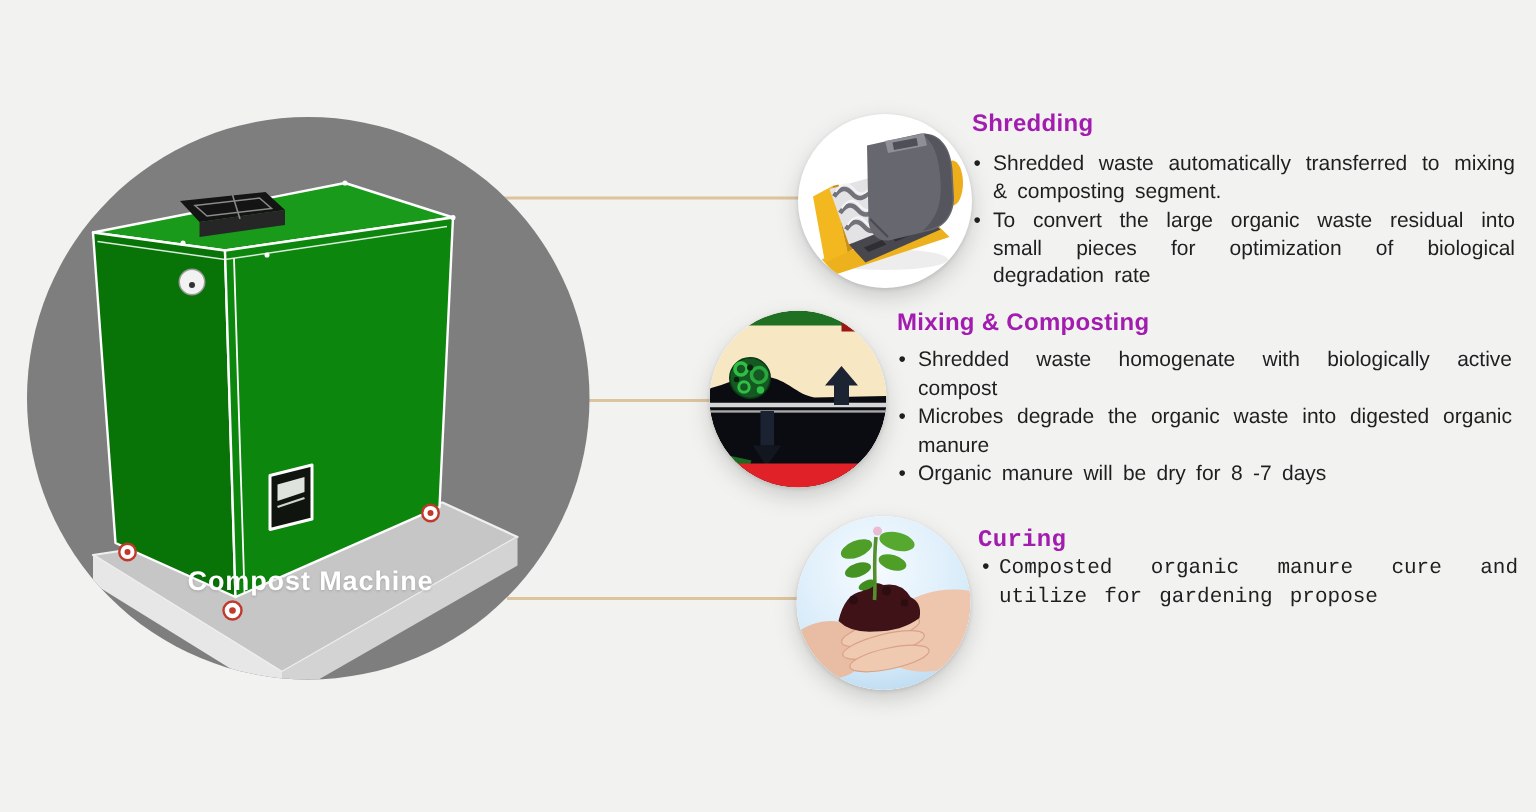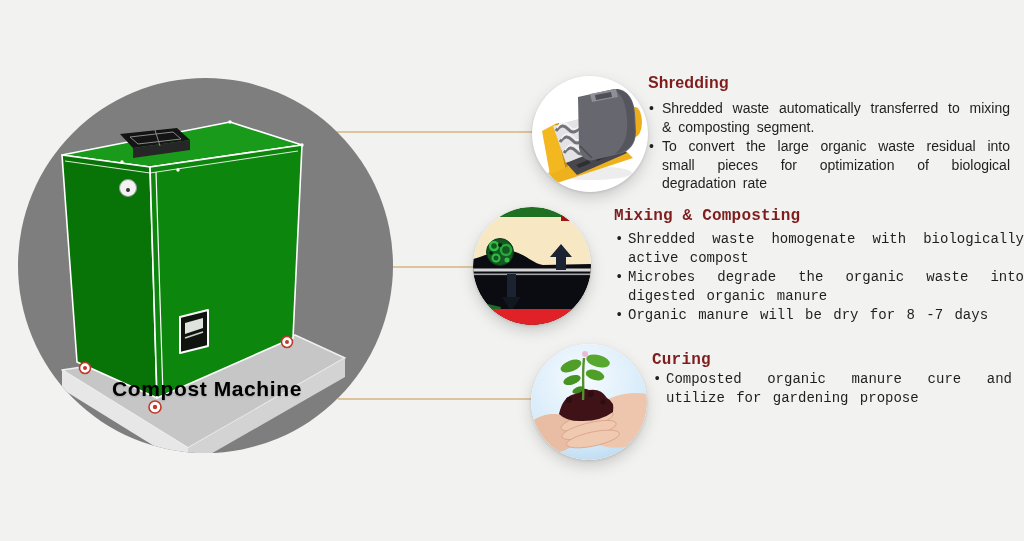--- a/index.html
+++ b/index.html
@@ -15,50 +15,50 @@
   #conn-cure  { left:338px; top:398px; width:252px; }
 
   
   .big-circle {
     position:absolute; left:18px; top:78px; width:375px; height:375px;
     border-radius:50%; background:#7e7e7e; overflow:hidden; z-index:2;
   }
   .big-circle svg { position:absolute; left:0; top:0; width:100%; height:100%; }
   .machine-label {
     position:absolute; left:189px; top:299px; transform:translateX(-50%);
-    white-space:nowrap; color:#000000; font-size:21px; font-weight:bold;
+    white-space:nowrap; color:#ffffff; font-size:18px; font-weight:bold;
     letter-spacing:.6px; text-shadow:0 1px 2px rgba(0,0,0,.18); z-index:3;
   }
 
   
   .icon-circle {
     position:absolute; border-radius:50%; background:#fff; z-index:2;
     box-shadow:0 6px 14px rgba(100,100,100,.28), 0 1px 3px rgba(0,0,0,.12);
     overflow:hidden;
   }
   .icon-circle svg { display:block; width:100%; height:100%; }
   #shred-circle { left:532px; top:76px;  width:116px; height:116px; }
   #mix-circle   { left:473px; top:207px; width:118px; height:118px; }
   #cure-circle  { left:531px; top:344px; width:116px; height:116px; }
 
   
   .text-block { position:absolute; z-index:3; color:#1f1f1f; }
   .text-block h3 {
     margin:0; font-size:16px; line-height:20px; font-weight:700;
-    color:#7f1d1d; letter-spacing:.2px;
+    color:#a21caf; letter-spacing:.2px;
   }
   .text-block ul { list-style:none; margin:0; padding:0; }
   .text-block li {
     position:relative; padding-left:14px; font-size:14px; line-height:18.5px;
     text-align:justify; word-spacing:3px; margin-bottom:1px;
   }
   .text-block li::before { content:"\2022"; position:absolute; left:1px; top:0; }
   #shred-text { left:648px; top:73px;  width:362px; }
   #shred-text ul { margin-top:6px; }
-  #mix-text   { left:614px; top:206px; width:410px;font-family:Liberation Mono, monospace; }
+  #mix-text   { left:598px; top:206px; width:410px; }
   #mix-text ul { margin-top:4px; }
   #cure-text  { left:652px; top:350px; width:360px;font-family:Liberation Mono, monospace; }
   #cure-text ul { }
 </style>
 </head>
 <body>
 
 <div class="stage">
 
   <div class="connector" id="conn-shred"></div>

